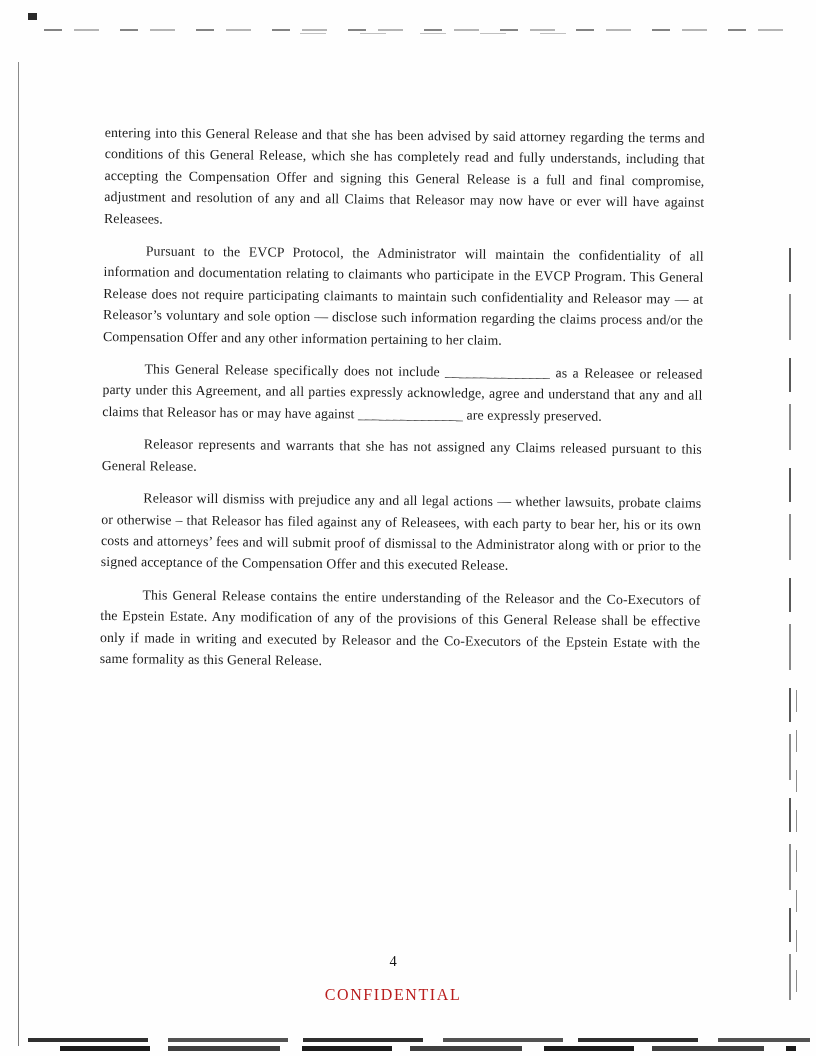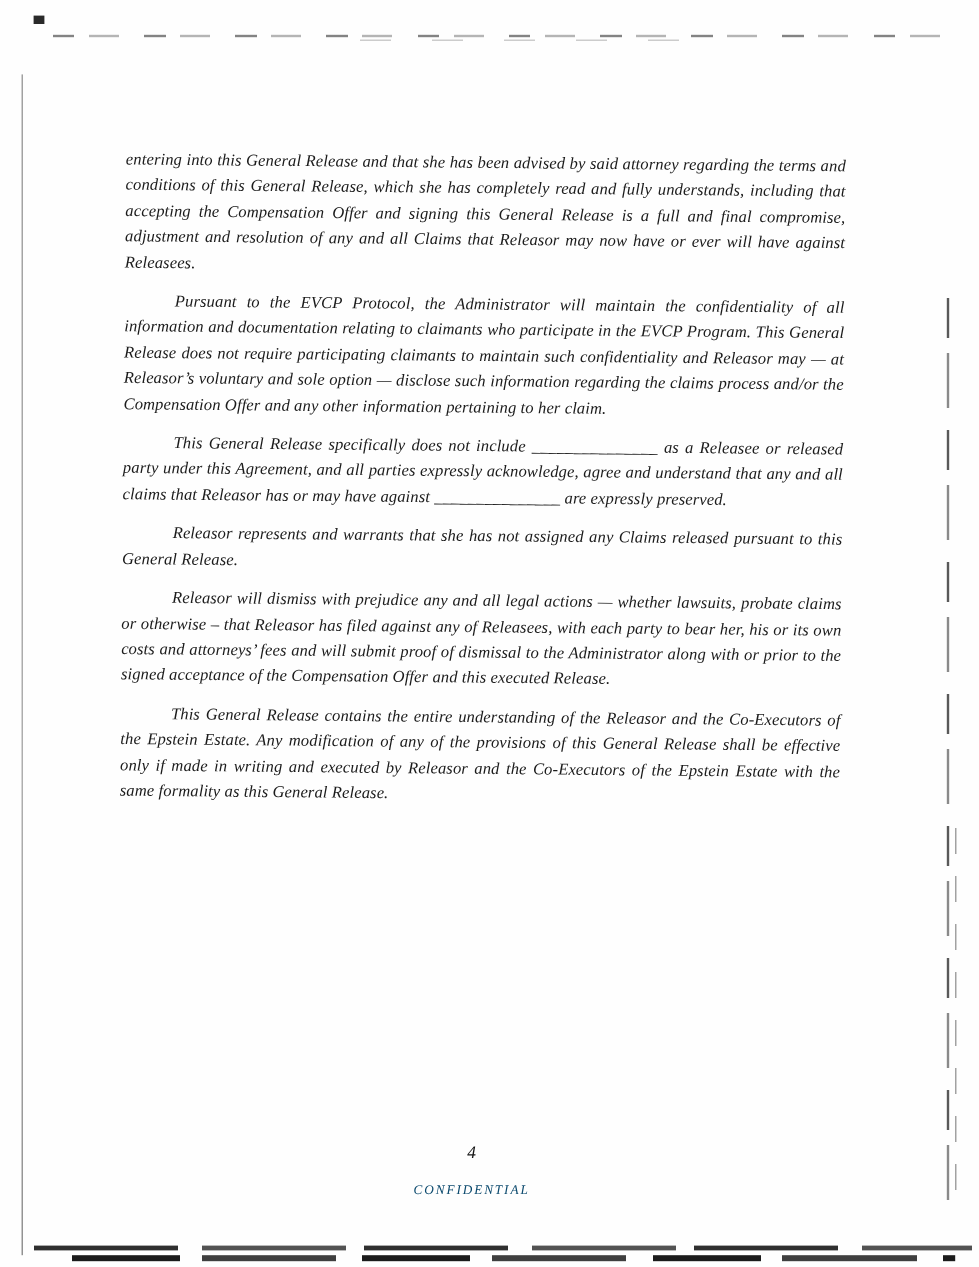--- a/index.html
+++ b/index.html
@@ -8,21 +8,20 @@
     background: #ffffff;
   }
   .canvas {
     position: relative;
     width: 816px;
     height: 1056px;
     background: #fefefe;
     overflow: hidden;
     font-family: "Liberation Serif", "DejaVu Serif", serif;
     color: #1b1b1b;
-    font-style: italic;
   }
 
   
   .artifact-square {
     position: absolute;
     left: 28px; top: 13px;
     width: 9px; height: 7px;
     background: #2a2a2a;
   }
   .artifact-top-line {
@@ -105,23 +104,23 @@
     top: 953px;
     text-align: center;
     font-size: 14.5px;
     color: #141414;
   }
   .footer-confidential {
     position: absolute;
     left: 0; right: 30px;
     top: 986px;
     text-align: center;
-    font-size: 11px;
+    font-size: 16px;
     letter-spacing: 1.6px;
-    color: #0c4a6e;
+    color: #b91c1c;
   }
 </style>
 </head>
 <body>
 
 <div class="canvas">
 
   <div class="artifact-square"></div>
   <div class="artifact-top-line"></div>
   <div class="artifact-top-line2"></div>

